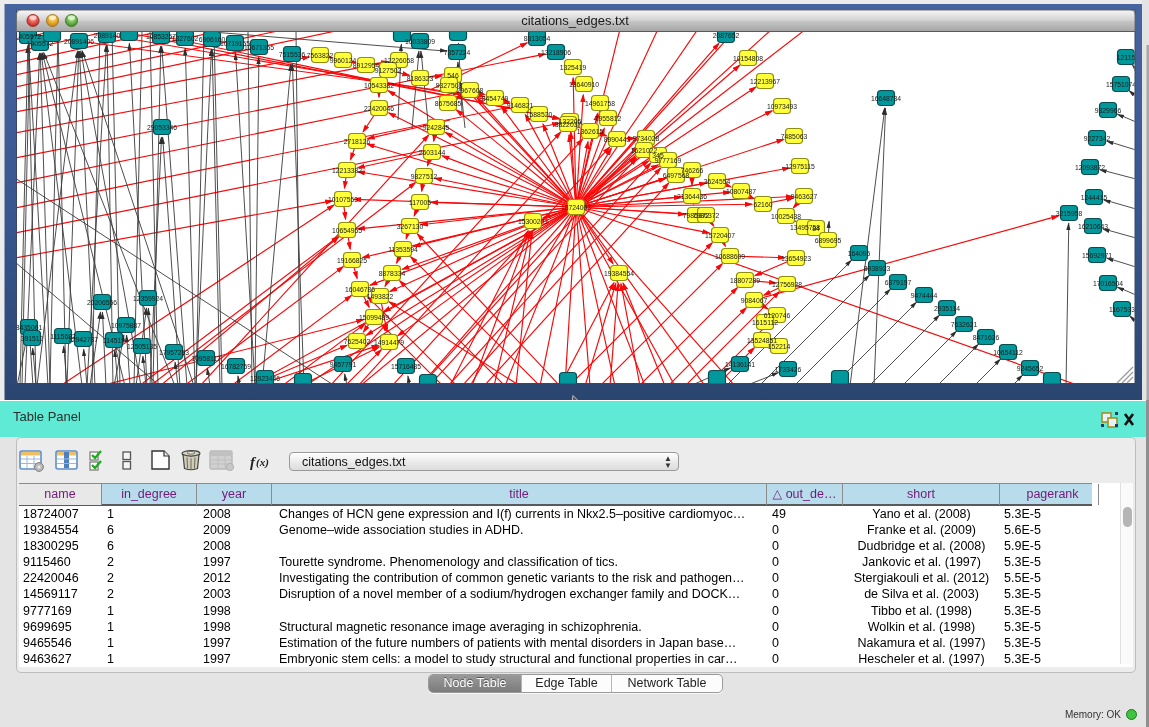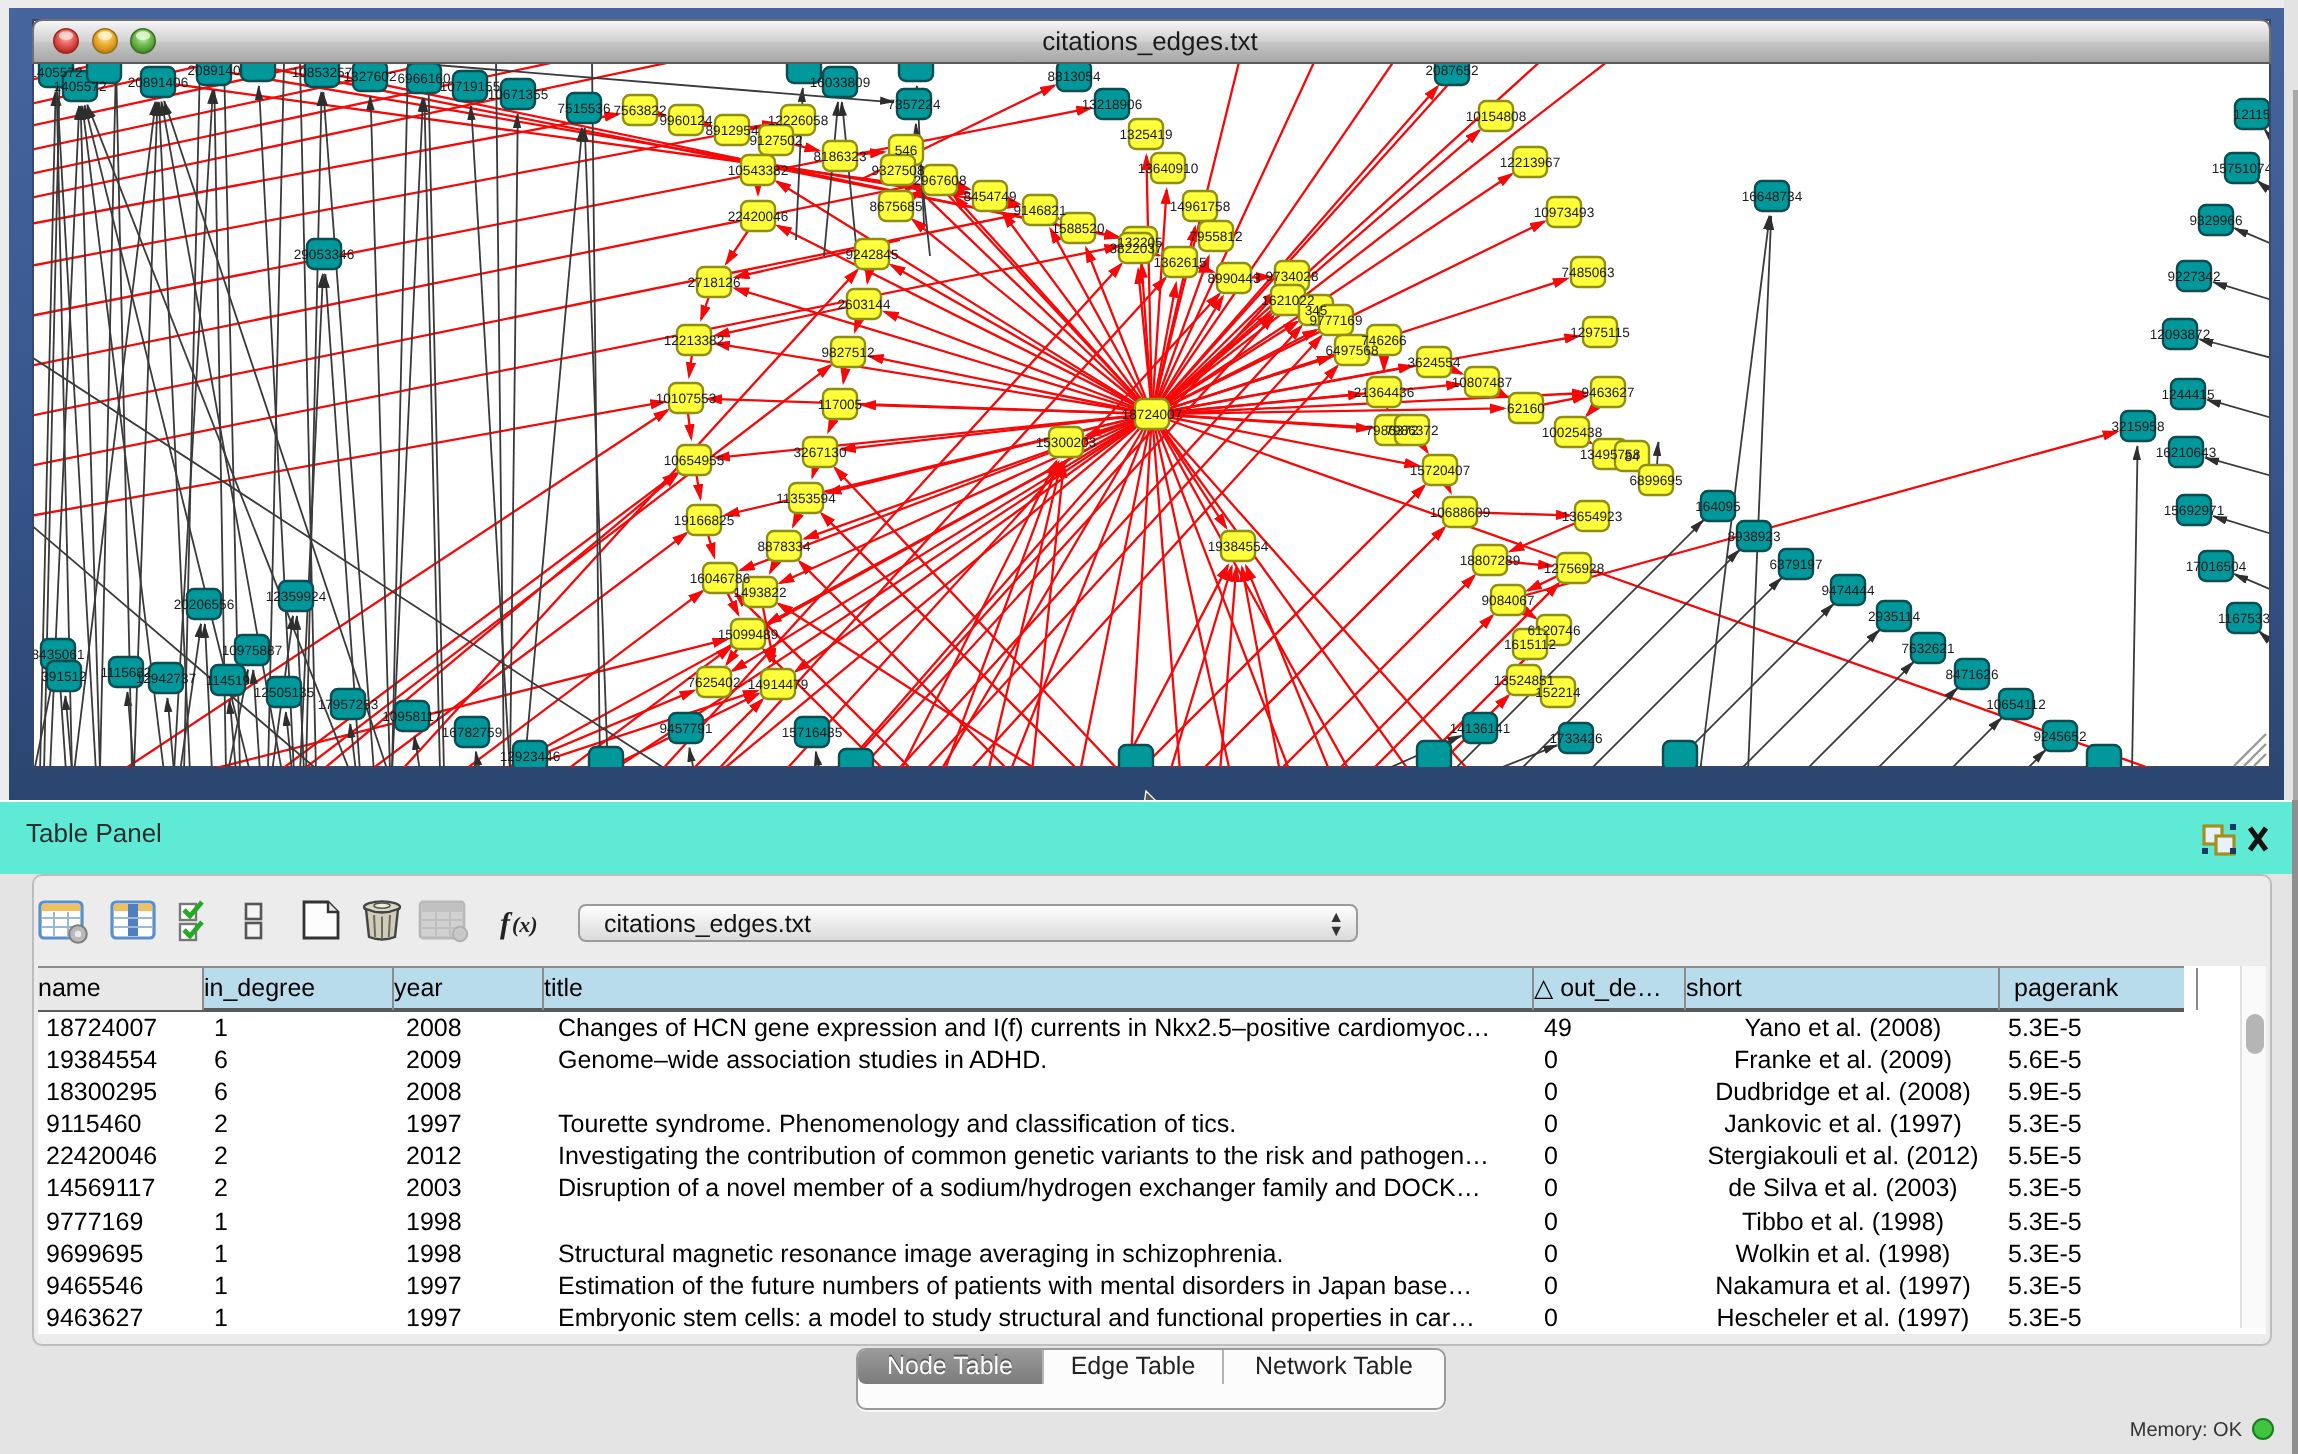--- a/index.html
+++ b/index.html
@@ -5,35 +5,35 @@
 html,body { width:1149px; height:727px; overflow:hidden; font-family:"Liberation Sans", sans-serif; background:#e4e4e4; }
 #stage { position:relative; width:1149px; height:727px; }
 #panel { position:absolute; left:0; top:400px; width:1146px; height:327px; background:#e4e4e4; }
 #panelbar { position:absolute; left:0; top:0; width:100%; height:37px; background:#5eead4; border-top:1px solid #fdfdfd; }
 #panelbar .t { position:absolute; left:13px; top:8px; font-size:13px; color:#2d2d2d; }
 #container { position:absolute; left:16px; top:37px; width:1120px; height:236px; background:#ececec; border:1px solid #bdbdbd; border-radius:5px; }
 #combo { position:absolute; left:289px; top:52px; width:390px; height:19px; border:1px solid #9a9a9a; border-radius:4px;
   background:linear-gradient(#ffffff,#e8e8e8 60%,#dcdcdc); font-size:12.5px; color:#111; line-height:18px; padding-left:12px; }
 #combo .ar { position:absolute; right:6px; top:2px; font-size:8px; color:#333; line-height:7px; text-align:center; }
 #thead { position:absolute; left:19px; top:83px; width:1073px; height:23px; background:#b9dcec; border-top:1px solid #8b8b8b; border-bottom:2px solid #5a5a5a; }
-#thead div { position:absolute; top:0; height:21px; line-height:21px; font-size:12.5px; color:#000000; border-right:1px solid #8b8b8b; }
+#thead div { position:absolute; top:0; height:21px; line-height:21px; text-align:center; font-size:12.5px; color:#701a75; border-right:1px solid #8b8b8b; }
 #tbody { position:absolute; left:19px; top:106px; width:1114px; height:161px; background:#fff; font-size:12.5px; color:#000; }
 .tr { position:relative; height:16.1px; line-height:16.1px; white-space:nowrap; }
 .tr div { position:absolute; top:0; overflow:hidden; }
 .c0 { left:4px;  width:80px; }
 .c1 { left:88px;  width:90px; }
 .c2 { left:184px; width:70px; }
 .c3 { left:260px; width:488px; }
 .c4 { left:753px; width:72px; }
 .c5 { left:824px; width:157px; text-align:center; }
 .c6 { left:985px; width:90px; }
 #vscroll { position:absolute; left:1120px; top:83px; width:13px; height:181px; background:#fafafa; border-left:1px solid #e0e0e0; }
 #vthumb { position:absolute; left:2px; top:24px; width:9px; height:20px; background:#b5b5b5; border-radius:5px; }
 #whitegap { position:absolute; left:19px; top:83px; width:1114px; height:23px; background:#fff; z-index:-1; }
-#tabs { position:absolute; left:428px; top:674px; width:295px; height:31px; border:1px solid #9a9a9a; border-radius:5px; background:#fcfcfc; box-shadow:0 1px 0 rgba(255,255,255,.7); }
+#tabs { position:absolute; left:428px; top:674px; width:295px; height:19px; border:1px solid #9a9a9a; border-radius:5px; background:#fcfcfc; box-shadow:0 1px 0 rgba(255,255,255,.7); }
 #tabs div { position:absolute; top:0; height:17px; line-height:17px; text-align:center; font-size:12.5px; color:#222; }
 #tab1 { left:0; width:92px; background:linear-gradient(#9a9a9a,#7b7b7b); color:#fff !important; border-radius:4px 0 0 4px; text-shadow:0 -1px 0 #555; }
 #tab2 { left:92px; width:90px; border-left:1px solid #b5b5b5; }
 #tab3 { left:182px; width:111px; border-left:1px solid #b5b5b5; }
 #status { position:absolute; right:12px; top:709px; font-size:10px; color:#333;padding-left:24px; }
 #status .dot { display:inline-block; width:11px; height:11px; border-radius:50%; background:#3ec43e; border:1px solid #1f7a1f; vertical-align:-2px; margin-left:5px; }
 #rstrip { position:absolute; right:0; top:400px; width:3px; height:327px; background:#8f8f8f; }
 .hicon { position:absolute; top:411px; }
 </style></head>
 <body>

